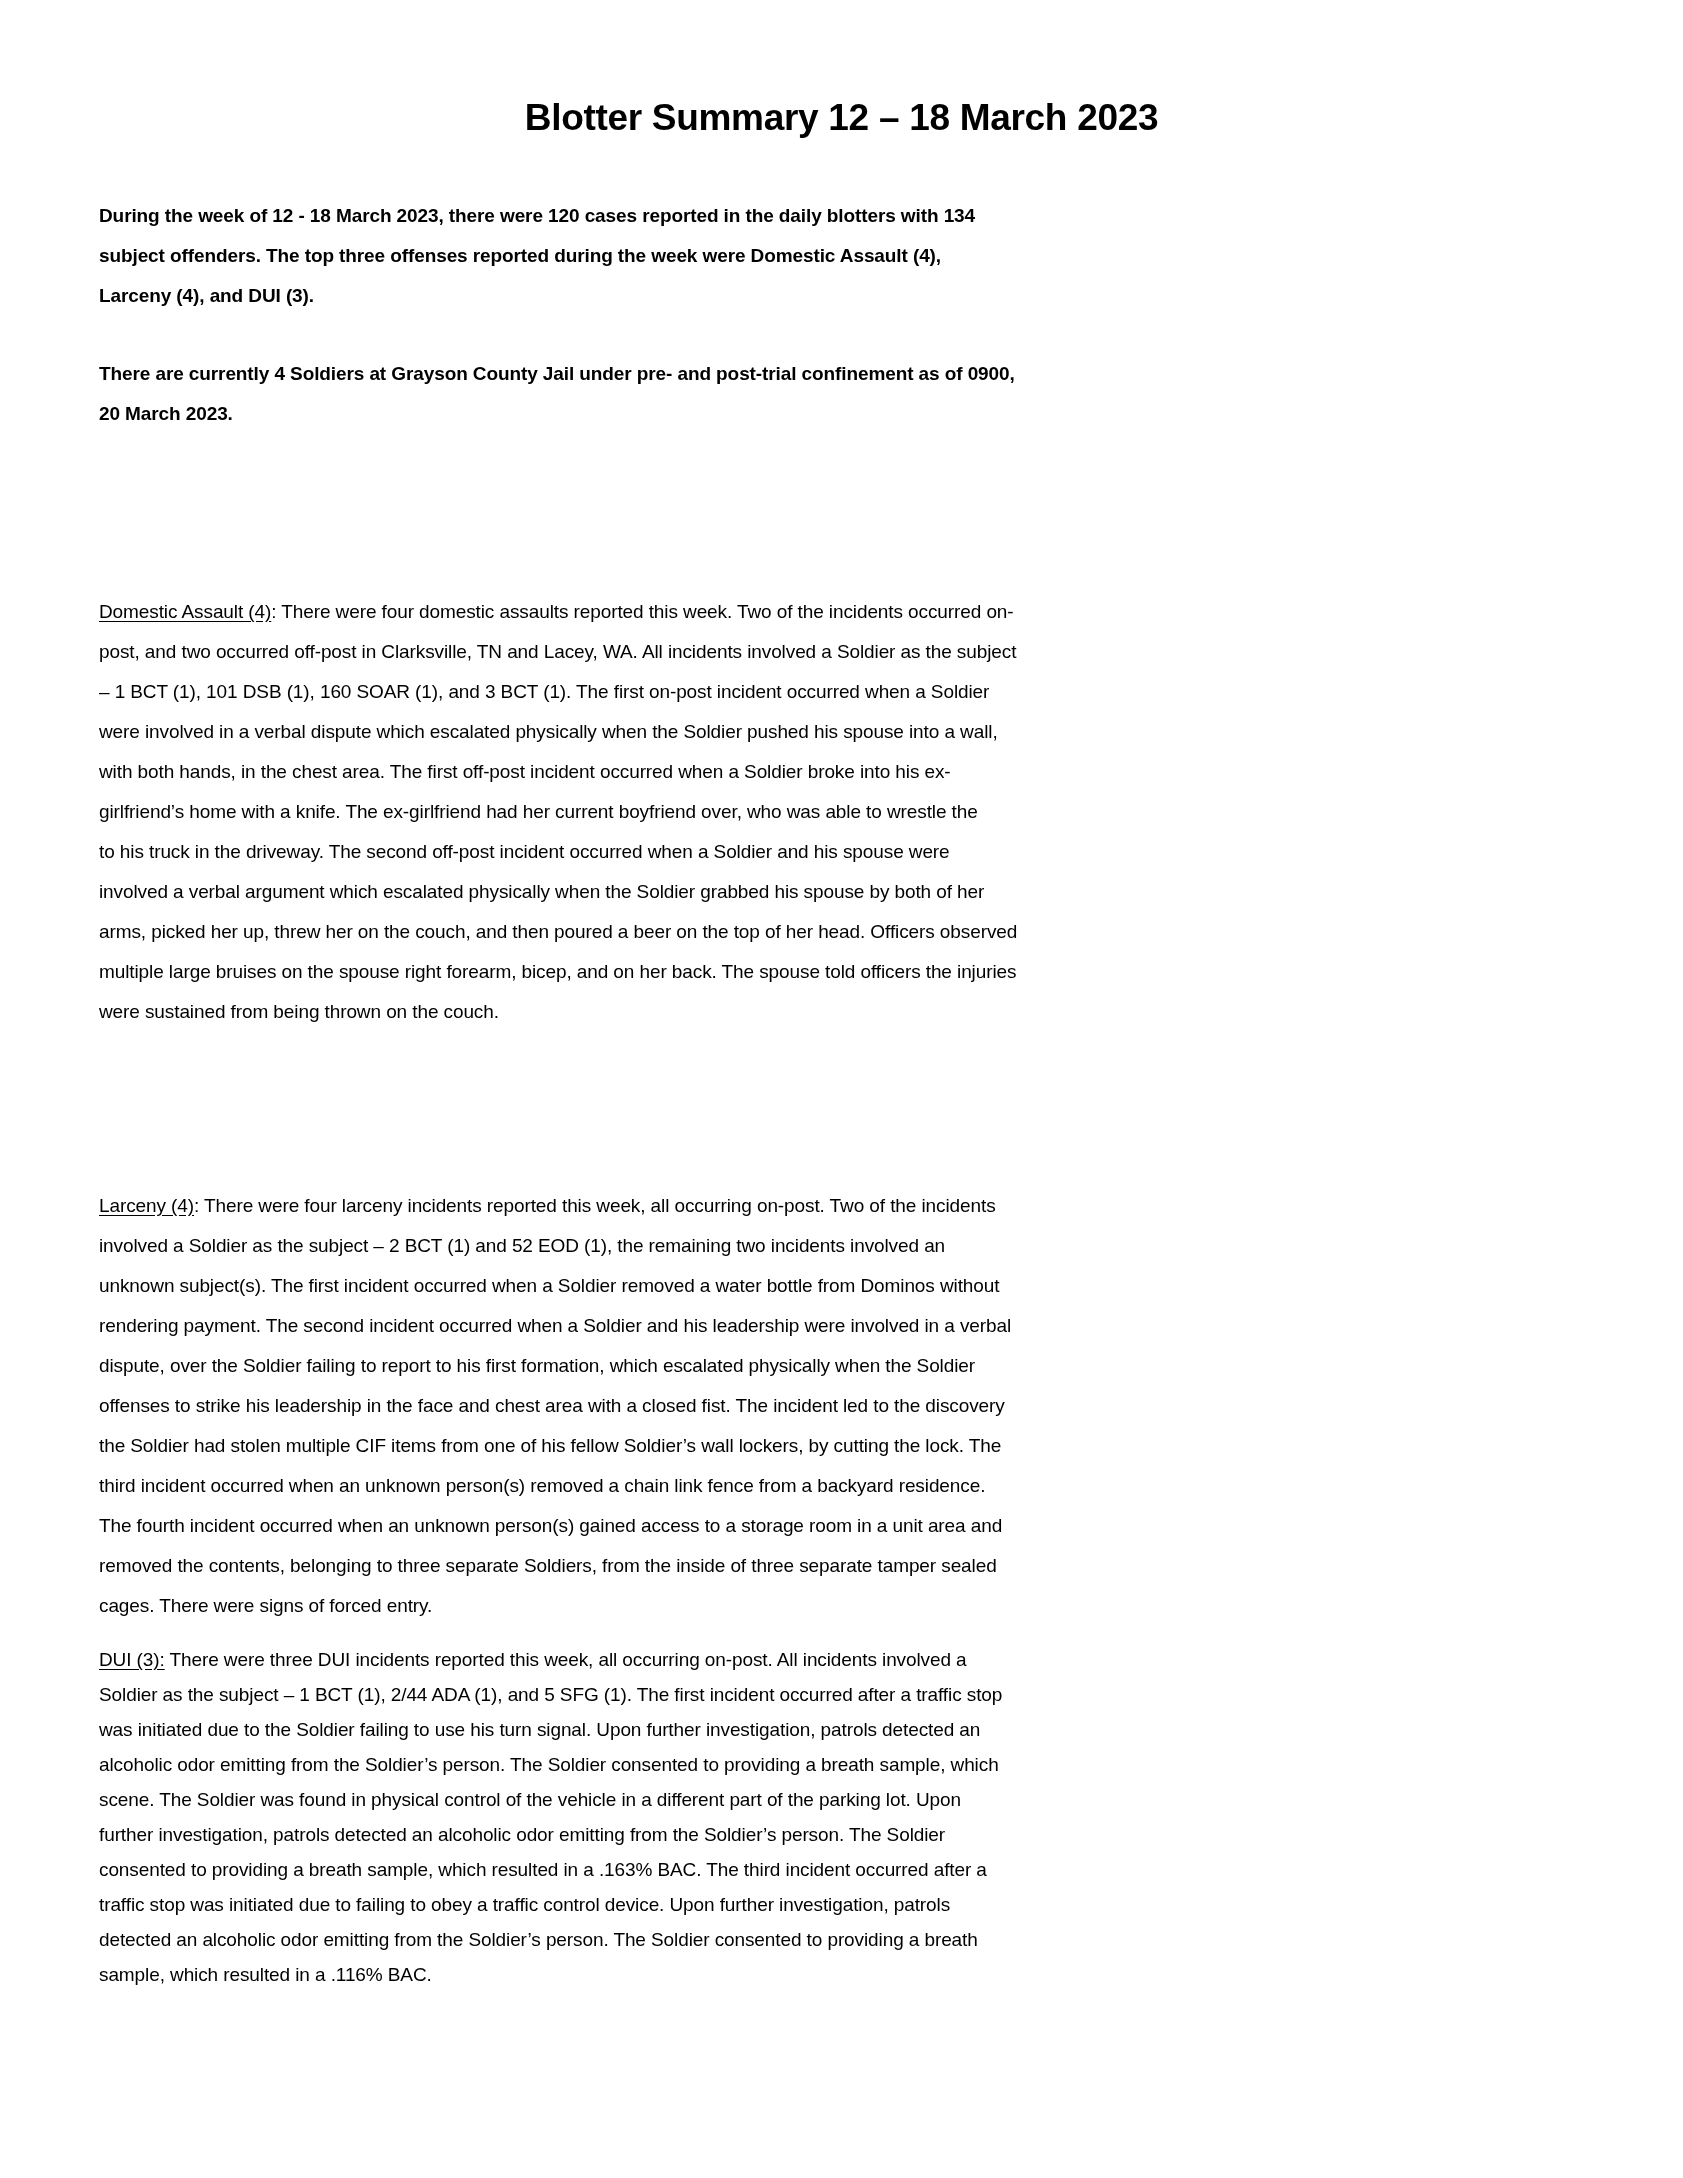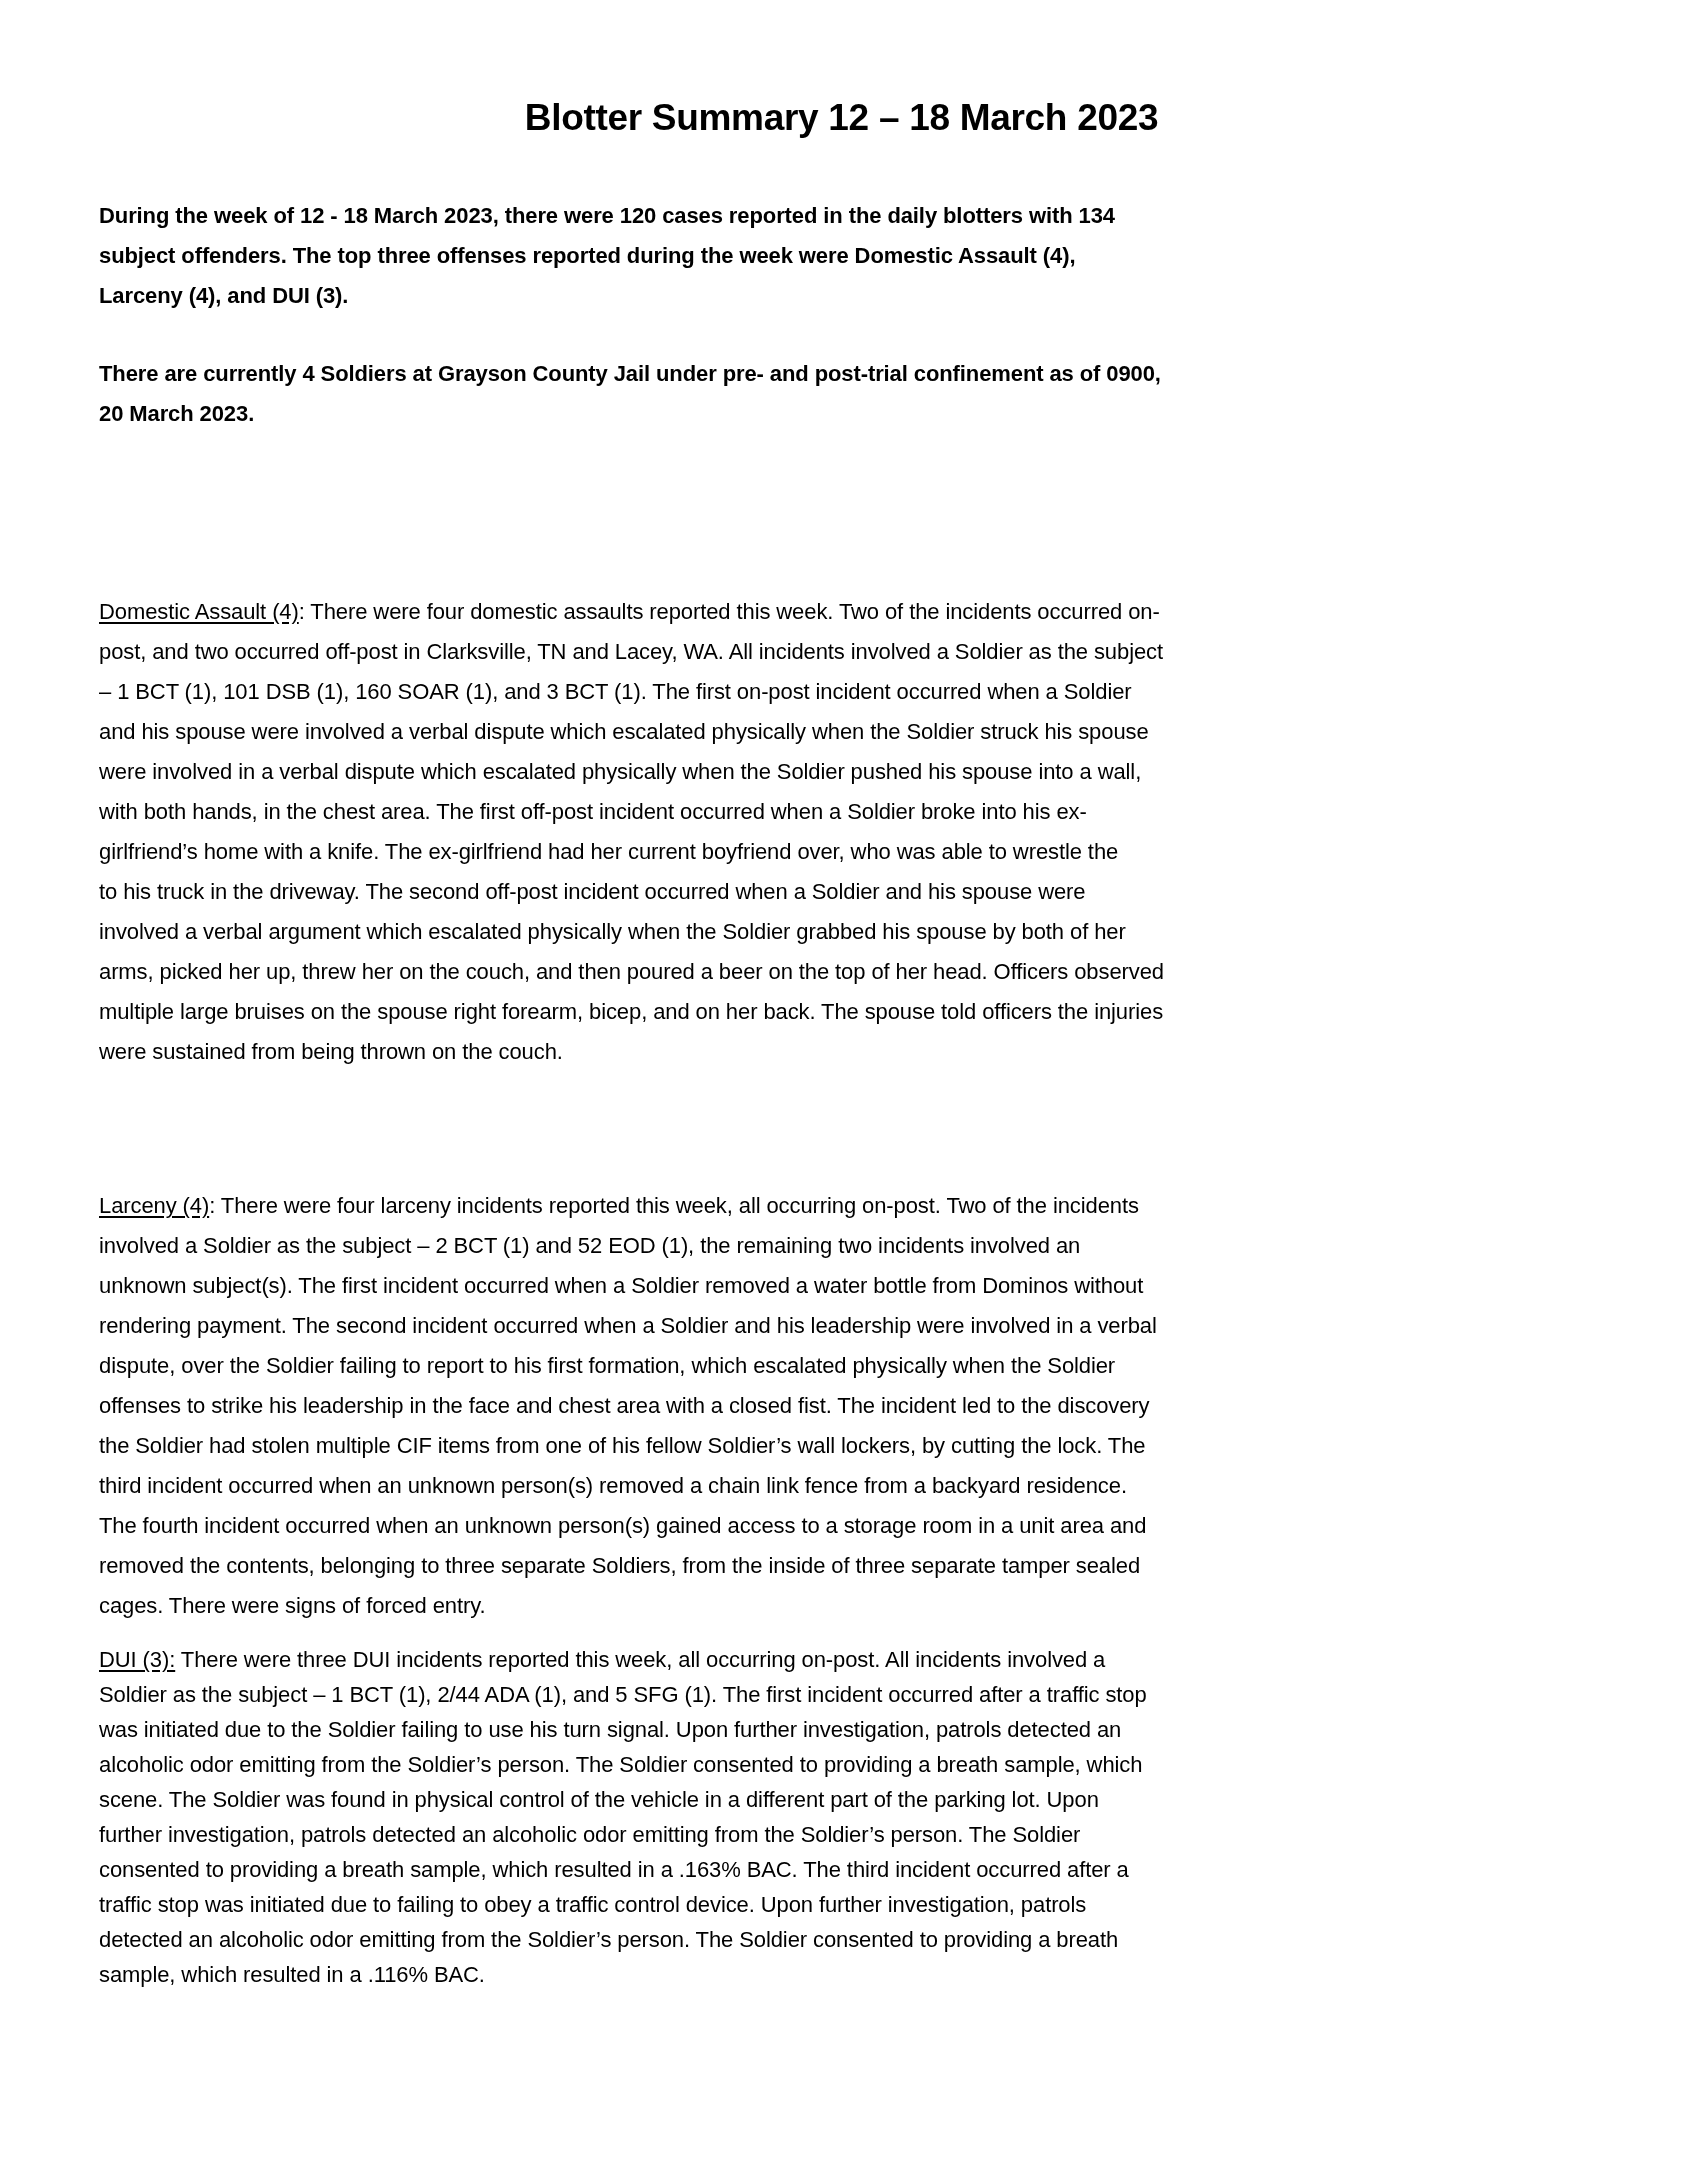--- a/index.html
+++ b/index.html
@@ -1,21 +1,21 @@
 <!DOCTYPE html>
 <html><head>
 <meta charset="utf-8">
 <style>
   html, body { margin: 0; padding: 0; background: #ffffff; }
   body { width: 1683px; height: 2178px; position: relative; overflow: hidden;
          font-family: "Liberation Sans", sans-serif; color: #000; }
   .page { position: absolute; left: 0; top: 0; width: 1683px; height: 2178px; border-radius: 30px; }
   .title { position: absolute; top: 97px; left: 0; width: 1683px; text-align: center;
            font-size: 37px; font-weight: bold; letter-spacing: -0.3px; }
-  .para { position: absolute; left: 99px; width: 1505px; font-size: 22px; letter-spacing: -0.1px; }
+  .para { position: absolute; left: 99px; width: 1505px; font-size: 19px; letter-spacing: -0.1px; }
   .para .line { display: block; white-space: nowrap; height: 40px; line-height: 40px; }
   .para.bold { font-weight: bold; }
   .para.tight .line { height: 35px; line-height: 35px; }
   .heading { text-decoration: underline; text-underline-offset: 3px; }
 </style>
 </head>
 <body>
 
 <div class="page">
 
@@ -30,21 +30,20 @@
   <div class="para bold" style="top:354px;">
     <span class="line">There are currently 4 Soldiers at Grayson County Jail under pre- and post-trial confinement as of 0900,</span>
     <span class="line">20 March 2023.</span>
   </div>
 
 
   <div class="para" style="top:592px;">
     <span class="line"><span class="heading">Domestic Assault (4)</span><span>: There were four domestic assaults reported this week. Two of the incidents occurred on-</span></span>
     <span class="line">post, and two occurred off-post in Clarksville, TN and Lacey, WA. All incidents involved a Soldier as the subject</span>
     <span class="line">– 1 BCT (1), 101 DSB (1), 160 SOAR (1), and 3 BCT (1). The first on-post incident occurred when a Soldier</span>
-    <span class="line">and his spouse were involved a verbal dispute which escalated physically when the Soldier struck his spouse</span>
     <span class="line">were involved in a verbal dispute which escalated physically when the Soldier pushed his spouse into a wall,</span>
     <span class="line">with both hands, in the chest area. The first off-post incident occurred when a Soldier broke into his ex-</span>
     <span class="line">girlfriend’s home with a knife. The ex-girlfriend had her current boyfriend over, who was able to wrestle the</span>
     <span class="line">to his truck in the driveway. The second off-post incident occurred when a Soldier and his spouse were</span>
     <span class="line">involved a verbal argument which escalated physically when the Soldier grabbed his spouse by both of her</span>
     <span class="line">arms, picked her up, threw her on the couch, and then poured a beer on the top of her head. Officers observed</span>
     <span class="line">multiple large bruises on the spouse right forearm, bicep, and on her back. The spouse told officers the injuries</span>
     <span class="line">were sustained from being thrown on the couch.</span>
   </div>
 

